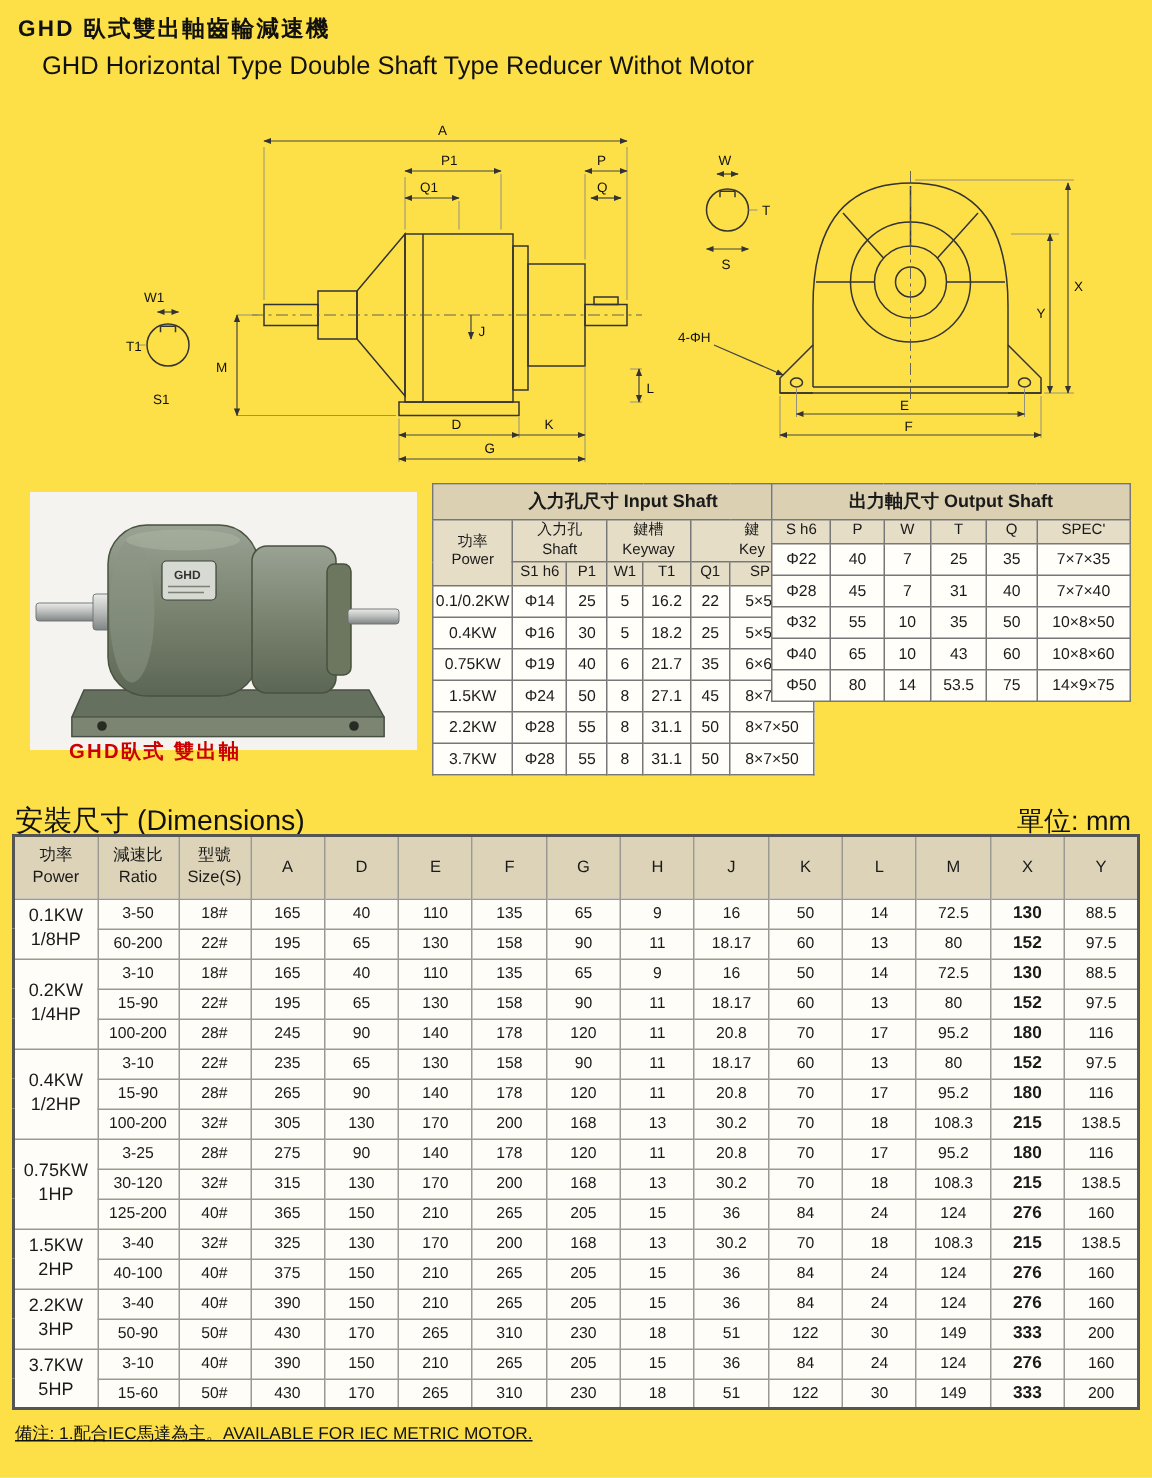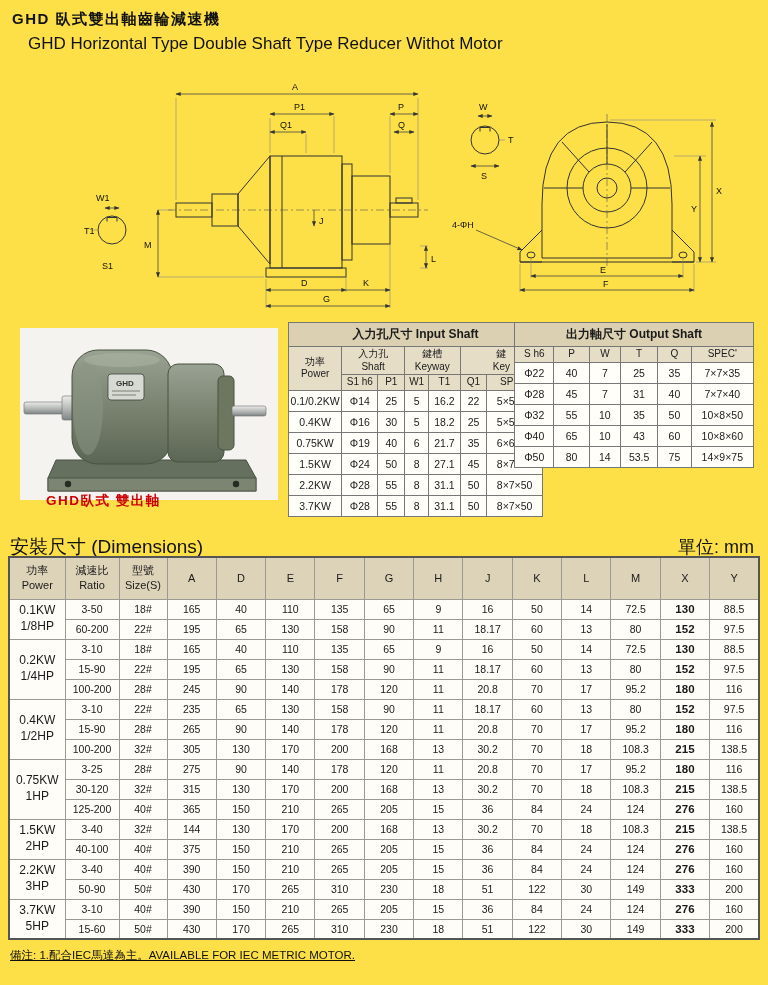--- a/index.html
+++ b/index.html
@@ -627,21 +627,21 @@
             <td class="bold-x">276</td>
             <td>160</td>
           </tr>
           <tr class="group-start">
             <td rowspan="2" class="power-cell">
               <div>1.5KW</div>
               <div>2HP</div>
             </td>
             <td>3-40</td>
             <td>32#</td>
-            <td>144</td>
+            <td>325</td>
             <td>130</td>
             <td>170</td>
             <td>200</td>
             <td>168</td>
             <td>13</td>
             <td>30.2</td>
             <td>70</td>
             <td>18</td>
             <td>108.3</td>
             <td class="bold-x">215</td>

